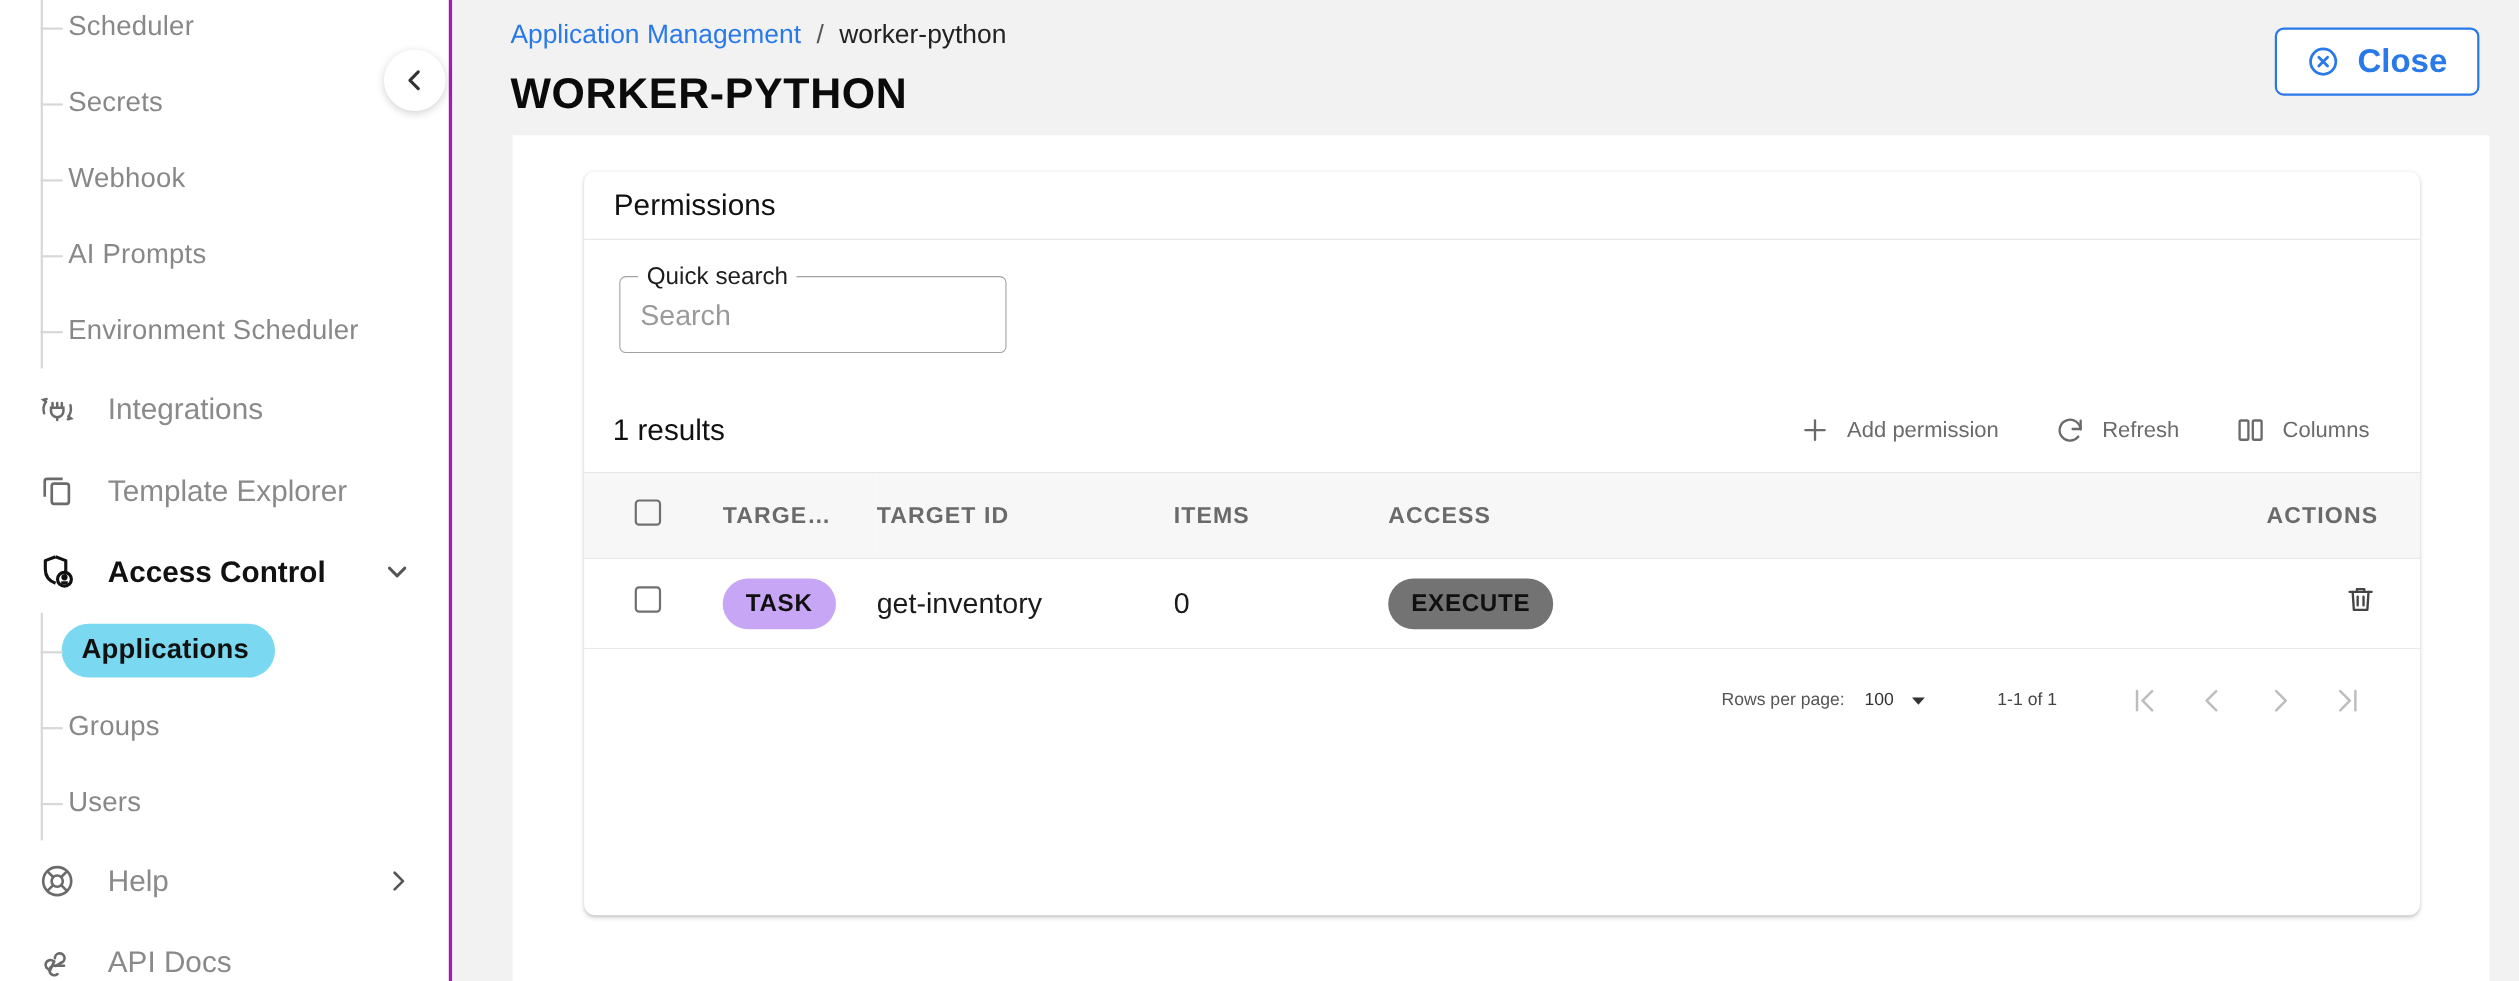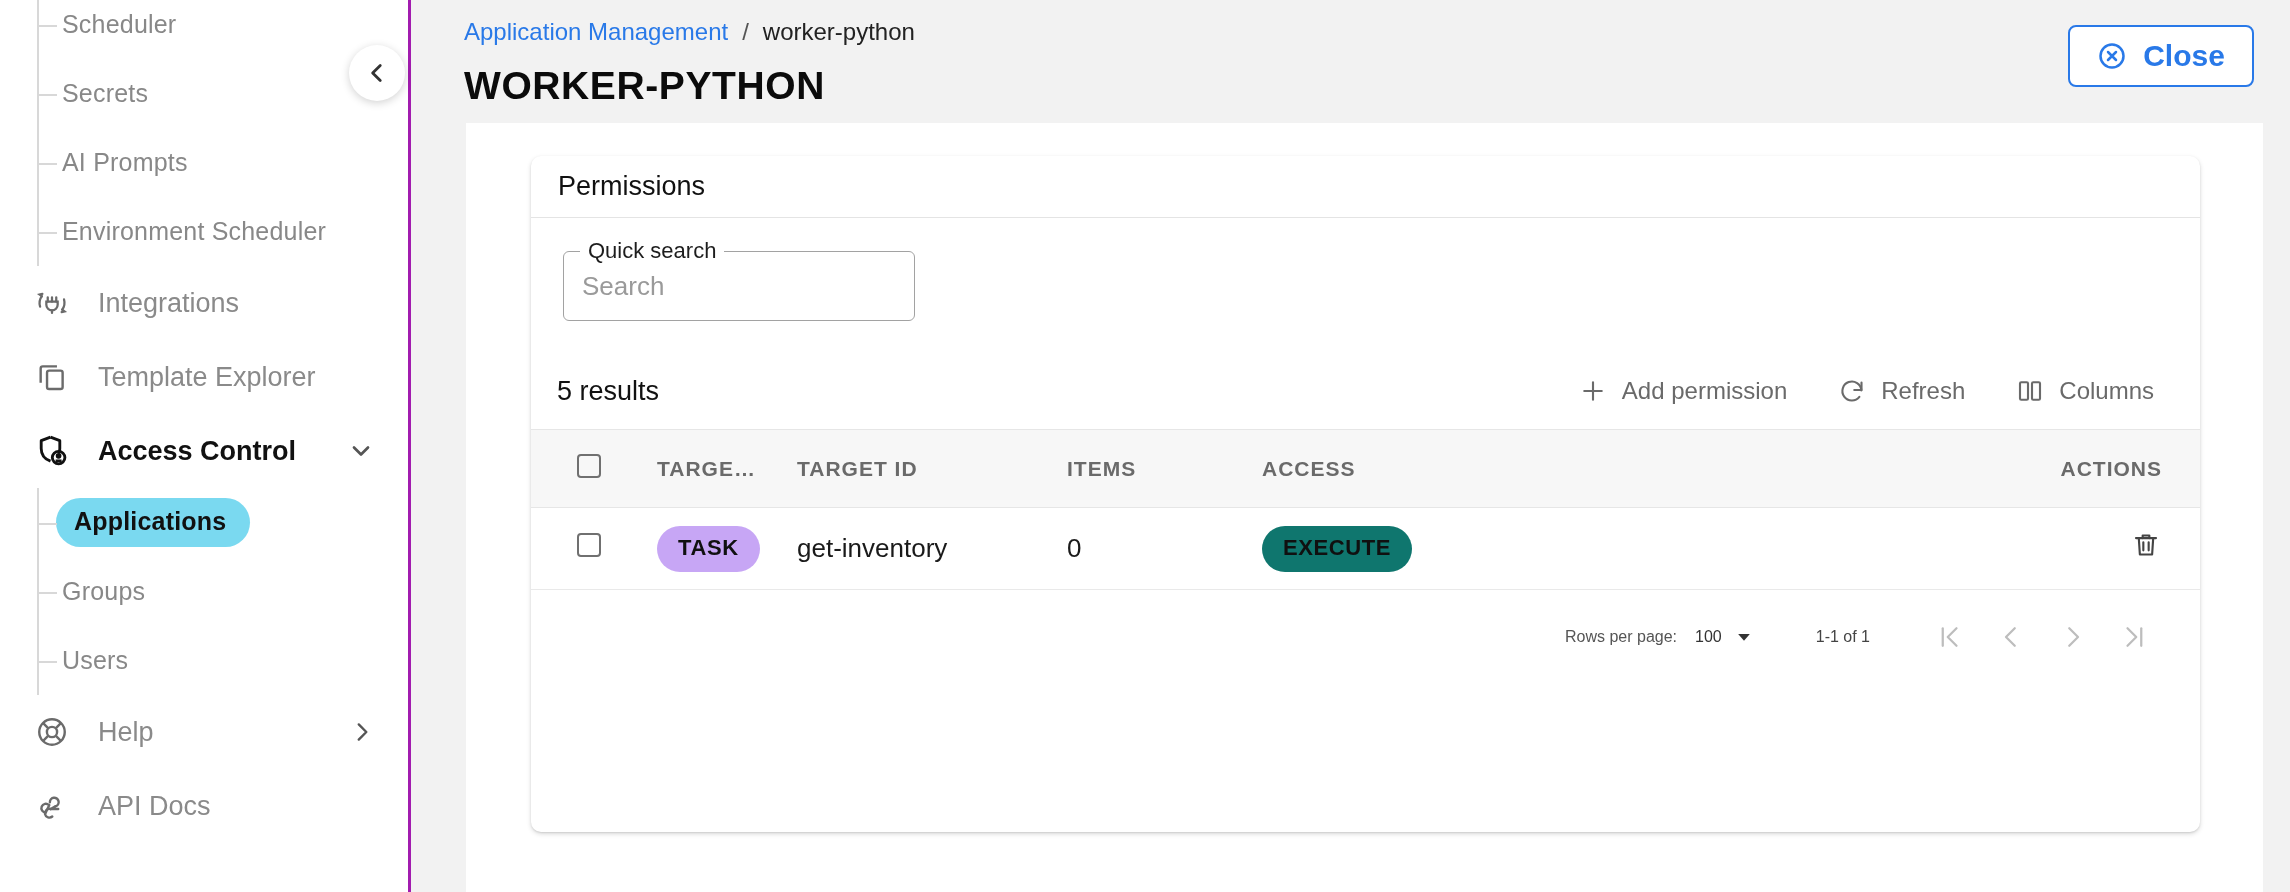--- a/index.html
+++ b/index.html
@@ -275,21 +275,21 @@
   .results-count {
     font-size: 27px;
     color: #111;
   }
   .toolbar-spacer { flex: 1; }
   .tool-btn {
     display: flex;
     align-items: center;
     gap: 14px;
     color: #6a6a6a;
-    font-size: 24px;
+    font-size: 20px;
     cursor: pointer;
     padding: 8px 12px;
     margin-left: 26px;
     white-space: nowrap;
   }
   .tool-btn .ticon { display: flex; align-items: center; }
 
   
   table.grid {
     width: 100%;
@@ -336,21 +336,21 @@
   .badge {
     display: inline-block;
     border-radius: 999px;
     padding: 9px 21px 11px;
     font-size: 22px;
     font-weight: bold;
     letter-spacing: .6px;
     color: #101010;
   }
   .badge-task    { background: #c7a6f5; }
-  .badge-execute { background: #0f766e; }
+  .badge-execute { background: #737373; }
 
   .del-btn {
     display: inline-flex;
     align-items: center;
     justify-content: center;
     color: #444;
     cursor: pointer;
   }
 
   
@@ -394,20 +394,23 @@
 
   <div class="sidebar">
 
     <div class="tree">
       <div class="tree-group" style="margin-top:-10px;">
         <div class="tree-item">
           <span class="lbl">Scheduler</span>
         </div>
         <div class="tree-item">
           <span class="lbl">Secrets</span>
+        </div>
+        <div class="tree-item">
+          <span class="lbl">Webhook</span>
         </div>
         <div class="tree-item">
           <span class="lbl">AI Prompts</span>
         </div>
         <div class="tree-item">
           <span class="lbl">Environment Scheduler</span>
         </div>
       </div>
 
       <div class="nav-item">
@@ -533,21 +536,21 @@
         <div class="card-header">Permissions</div>
 
         <div class="search-area">
           <div class="fieldset">
             <span class="legend">Quick search</span>
             <input type="text" placeholder="Search" style="">
           </div>
         </div>
 
         <div class="toolbar">
-          <span class="results-count">5 results</span>
+          <span class="results-count">1 results</span>
           <span class="toolbar-spacer"></span>
 
           <span class="tool-btn">
             <span class="ticon">
               <svg width="30" height="30" viewBox="0 0 24 24" fill="none" stroke="currentColor" stroke-width="1.7" stroke-linecap="round">
                 <path d="M12 5v14M5 12h14"></path>
               </svg>
             </span>
             <span>Add permission</span>
           </span>

